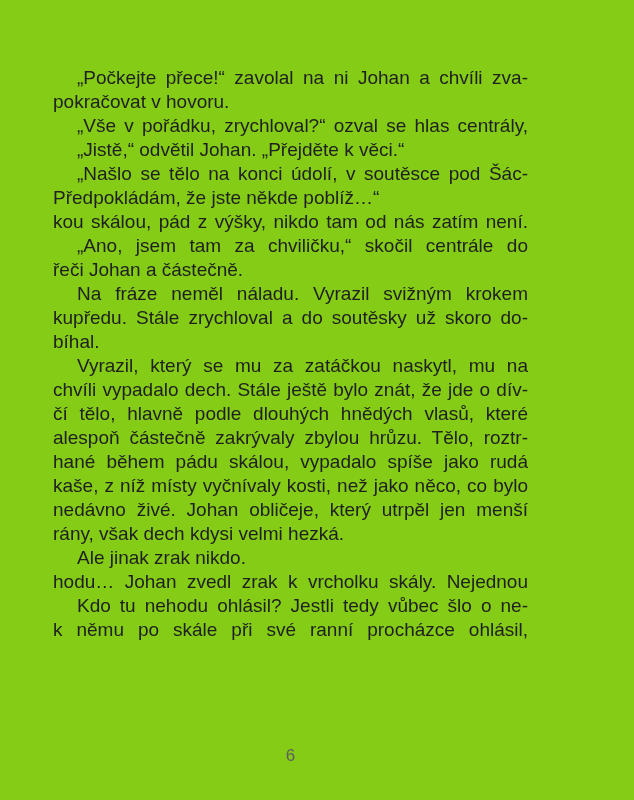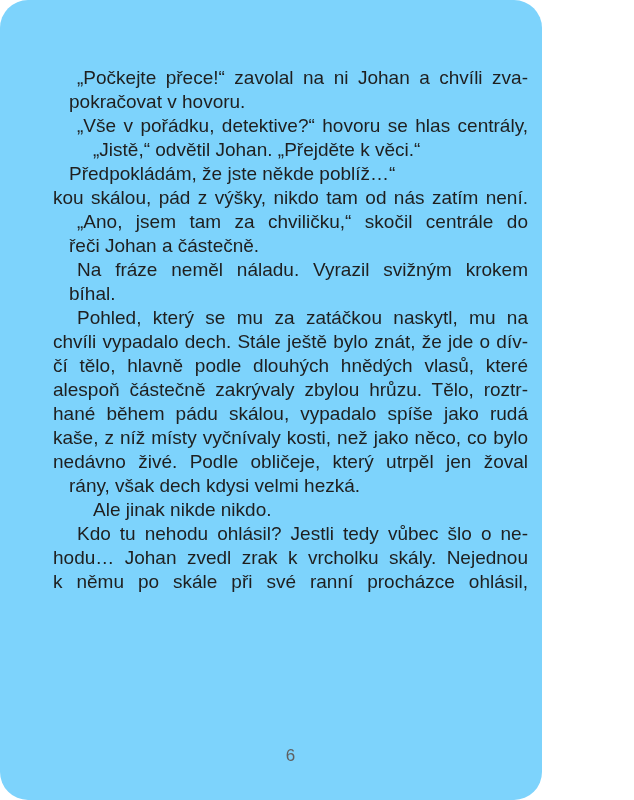--- a/index.html
+++ b/index.html
@@ -6,24 +6,23 @@
     margin: 0;
     padding: 0;
     width: 634px;
     height: 800px;
     background: #ffffff;
     overflow: hidden;
     font-family: "Liberation Sans", sans-serif;
   }
   .page {
     position: relative;
-    width: 542px;
+    width: 634px;
     height: 800px;
-    background: #7dd3fc;
-    border-radius: 28px;
+    background: #84cc16;
   }
   .text-block {
     position: absolute;
     left: 53px;
     top: 66px;
     width: 475px;
     color: #1f1f1f;
     font-size: 19px;
     line-height: 24px;
     font-weight: 400;
@@ -37,21 +36,20 @@
     text-align-last: justify;
     white-space: normal;
     height: 24px;
     overflow: visible;
   }
   .line.indent {
     text-indent: 24px;
   }
   .line.end {
     text-align-last: left;
-    margin-left: 16px;
   }
   .page-footer {
     position: absolute;
     left: 53px;
     top: 746px;
     width: 475px;
     text-align: center;
   }
   .page-number {
     color: #5f5f5f;
@@ -62,52 +60,54 @@
 </head>
 <body>
 
 <div class="page">
   <div class="text-block" id="text-block">
       <div class="paragraph">
         <div class="line indent">„Počkejte přece!“ zavolal na ni Johan a chvíli zva-</div>
         <div class="line end">pokračovat v hovoru.</div>
       </div>
       <div class="paragraph">
-        <div class="line indent">„Vše v pořádku, detektive?“ hovoru se hlas centrály,</div>
+        <div class="line indent">„Vše v pořádku, zrychloval?“ ozval se hlas centrály,</div>
       </div>
       <div class="paragraph">
         <div class="line indent end">„Jistě,“ odvětil Johan. „Přejděte k věci.“</div>
       </div>
       <div class="paragraph">
+        <div class="line indent">„Našlo se tělo na konci údolí, v soutěsce pod Šác-</div>
         <div class="line end">Předpokládám, že jste někde poblíž…“</div>
         <div class="line">kou skálou, pád z výšky, nikdo tam od nás zatím není.</div>
       </div>
       <div class="paragraph">
         <div class="line indent">„Ano, jsem tam za chviličku,“ skočil centrále do</div>
         <div class="line end">řeči Johan a částečně.</div>
       </div>
       <div class="paragraph">
         <div class="line indent">Na fráze neměl náladu. Vyrazil svižným krokem</div>
+        <div class="line">kupředu. Stále zrychloval a do soutěsky už skoro do-</div>
         <div class="line end">bíhal.</div>
       </div>
       <div class="paragraph">
-        <div class="line indent">Pohled, který se mu za zatáčkou naskytl, mu na</div>
+        <div class="line indent">Vyrazil, který se mu za zatáčkou naskytl, mu na</div>
         <div class="line">chvíli vypadalo dech. Stále ještě bylo znát, že jde o dív-</div>
         <div class="line">čí tělo, hlavně podle dlouhých hnědých vlasů, které</div>
         <div class="line">alespoň částečně zakrývaly zbylou hrůzu. Tělo, roztr-</div>
         <div class="line">hané během pádu skálou, vypadalo spíše jako rudá</div>
         <div class="line">kaše, z níž místy vyčnívaly kosti, než jako něco, co bylo</div>
-        <div class="line">nedávno živé. Podle obličeje, který utrpěl jen žoval</div>
+        <div class="line">nedávno živé. Johan obličeje, který utrpěl jen menší</div>
         <div class="line end">rány, však dech kdysi velmi hezká.</div>
       </div>
       <div class="paragraph">
-        <div class="line indent end">Ale jinak nikde nikdo.</div>
+        <div class="line indent end">Ale jinak zrak nikdo.</div>
       </div>
       <div class="paragraph">
+        <div class="line">hodu… Johan zvedl zrak k vrcholku skály. Nejednou</div>
         <div class="line indent">Kdo tu nehodu ohlásil? Jestli tedy vůbec šlo o ne-</div>
-        <div class="line">hodu… Johan zvedl zrak k vrcholku skály. Nejednou</div>
         <div class="line">k němu po skále při své ranní procházce ohlásil,</div>
       </div>
     </div>
   <div class="page-footer">
     <span class="page-number">6</span>
   </div>
 </div>
 
 </body></html>

